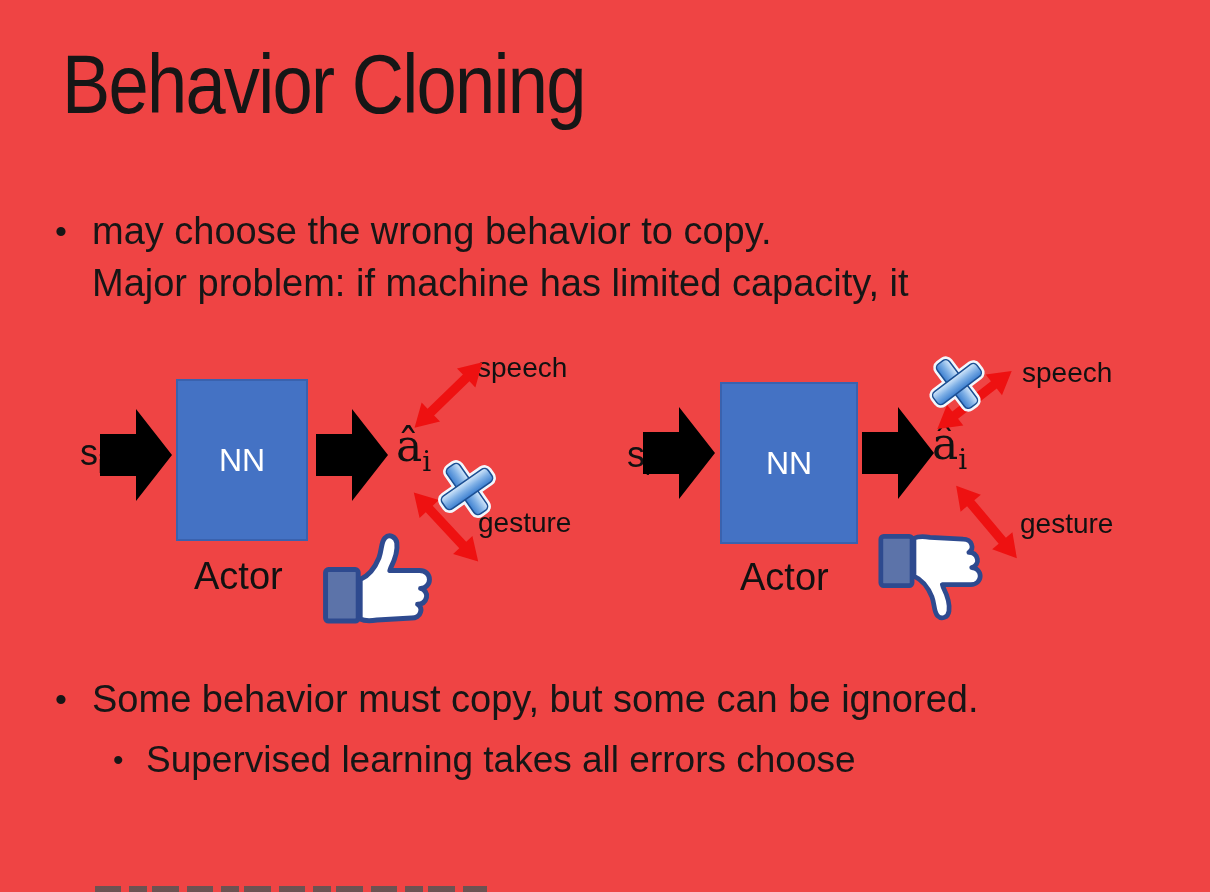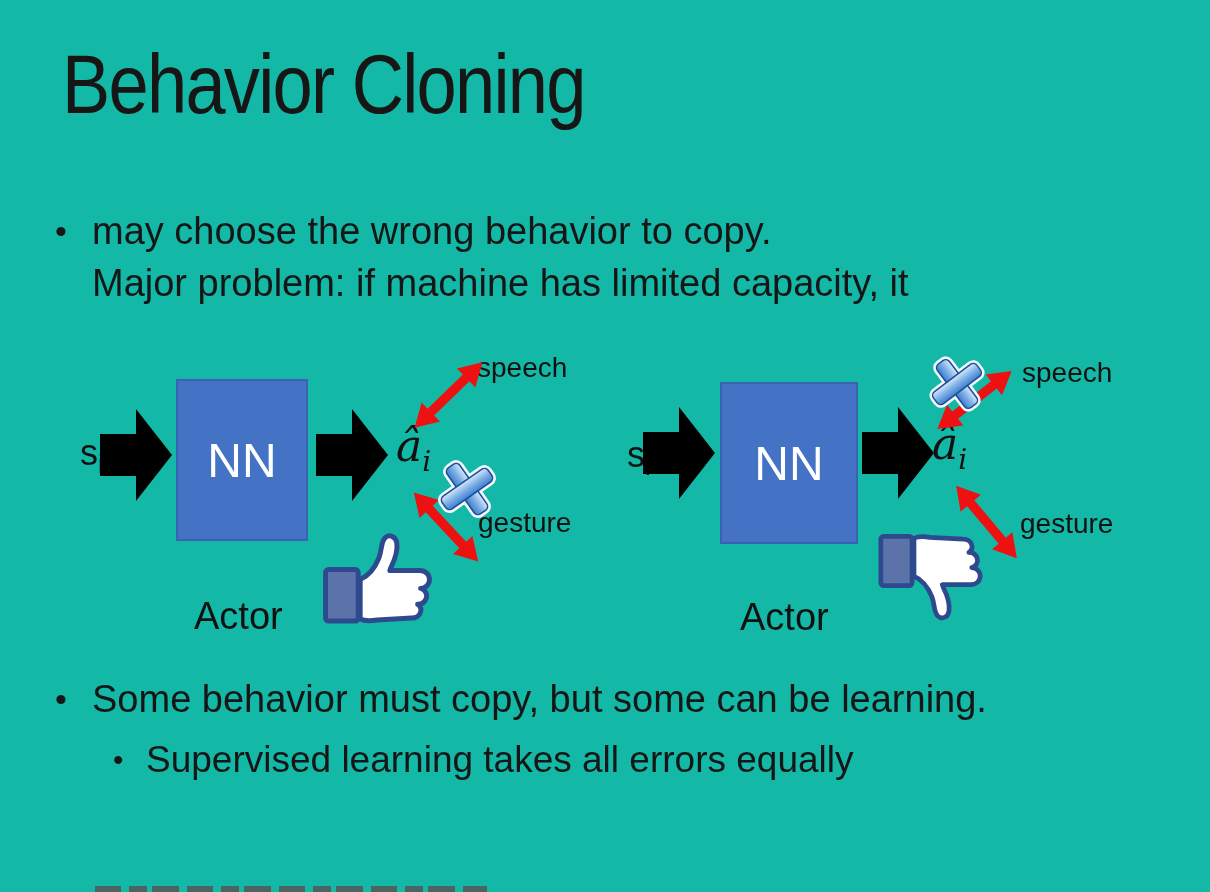--- a/index.html
+++ b/index.html
@@ -1,43 +1,43 @@
 <!DOCTYPE html>
 <html><head>
 <meta charset="utf-8">
 <style>
   html,body{margin:0;padding:0;background:#fff;}
   .slide{
-    position:relative; width:1210px; height:892px; background:#14b8a6;
+    position:relative; width:1210px; height:892px; background:#ef4444;
     overflow:hidden; font-family:"Liberation Sans", sans-serif; color:#111;
   }
   .abs{position:absolute;}
   
   .title{
     left:62px; top:36px; font-size:84px; font-weight:300; letter-spacing:-2px;
     transform:scaleX(0.86); transform-origin:left top; white-space:nowrap; color:#161616;
   }
   
   .bullet-row{display:flex; align-items:flex-start; font-size:38px; line-height:52px; color:#161616;}
   .bullet-dot{width:37px; flex:0 0 37px; font-size:34px; line-height:52px;}
   .bullet-dot.small{width:33px; flex:0 0 33px; font-size:30px; line-height:50px;}
   .b-main{left:55px; top:205px; width:1080px;}
   .b-secondary{left:55px; top:673px; width:1120px;}
   .b-sub{left:113px; top:735px; width:1050px; font-size:37px; line-height:50px;}
   
   .state-label{font-size:36px; white-space:nowrap;margin-left:36px;}
   .state-label sub{font-size:26px;}
-  .action-label{font-family:"DejaVu Serif", serif; font-style:italic; font-size:44px; white-space:nowrap;}
+  .action-label{font-family:"DejaVu Serif", serif; font-size:44px; white-space:nowrap;}
   .action-label sub{font-size:28px;}
   .word-label{font-size:28px; white-space:nowrap; color:#111;}
-  .actor-label{font-size:38px; white-space:nowrap; color:#111;margin-top:40px;}
+  .actor-label{font-size:38px; white-space:nowrap; color:#111;}
   .nn-box{
     width:132px; height:162px; border:2px solid #3A62AE; box-sizing:border-box;
     display:flex; align-items:center; justify-content:center;
-    color:#fff; font-size:48px;
+    color:#fff; font-size:32px;
   }
   .rot{transform-origin:center center;}
   
   .remnant{
     left:95px; top:886px; width:392px; height:6px;
     background:repeating-linear-gradient(90deg,
       #555 0 26px, transparent 26px 34px,
       #555 34px 52px, transparent 52px 57px,
       #555 57px 84px, transparent 84px 92px);
     opacity:.85;
@@ -169,23 +169,23 @@
 
     <span class="abs actor-label" style="left:740px; top:556px;">Actor</span>
 
     <svg class="abs" style="left:878px; top:532px;" width="106" height="92" viewBox="0 0 112 96">
       <use href="#thumb-shape" transform="scale(1,-1) translate(0,-96)"></use>
     </svg>
   </div>
 
   <div class="abs b-secondary bullet-row">
     <span class="bullet-dot">•</span>
-    <span>Some behavior must copy, but some can be learning.</span>
+    <span>Some behavior must copy, but some can be ignored.</span>
   </div>
 
   <div class="abs b-sub bullet-row">
     <span class="bullet-dot small">•</span>
-    <span>Supervised learning takes all errors equally</span>
+    <span>Supervised learning takes all errors choose</span>
   </div>
 
   <div class="abs remnant"></div>
 
 </div>
 
 </body></html>

